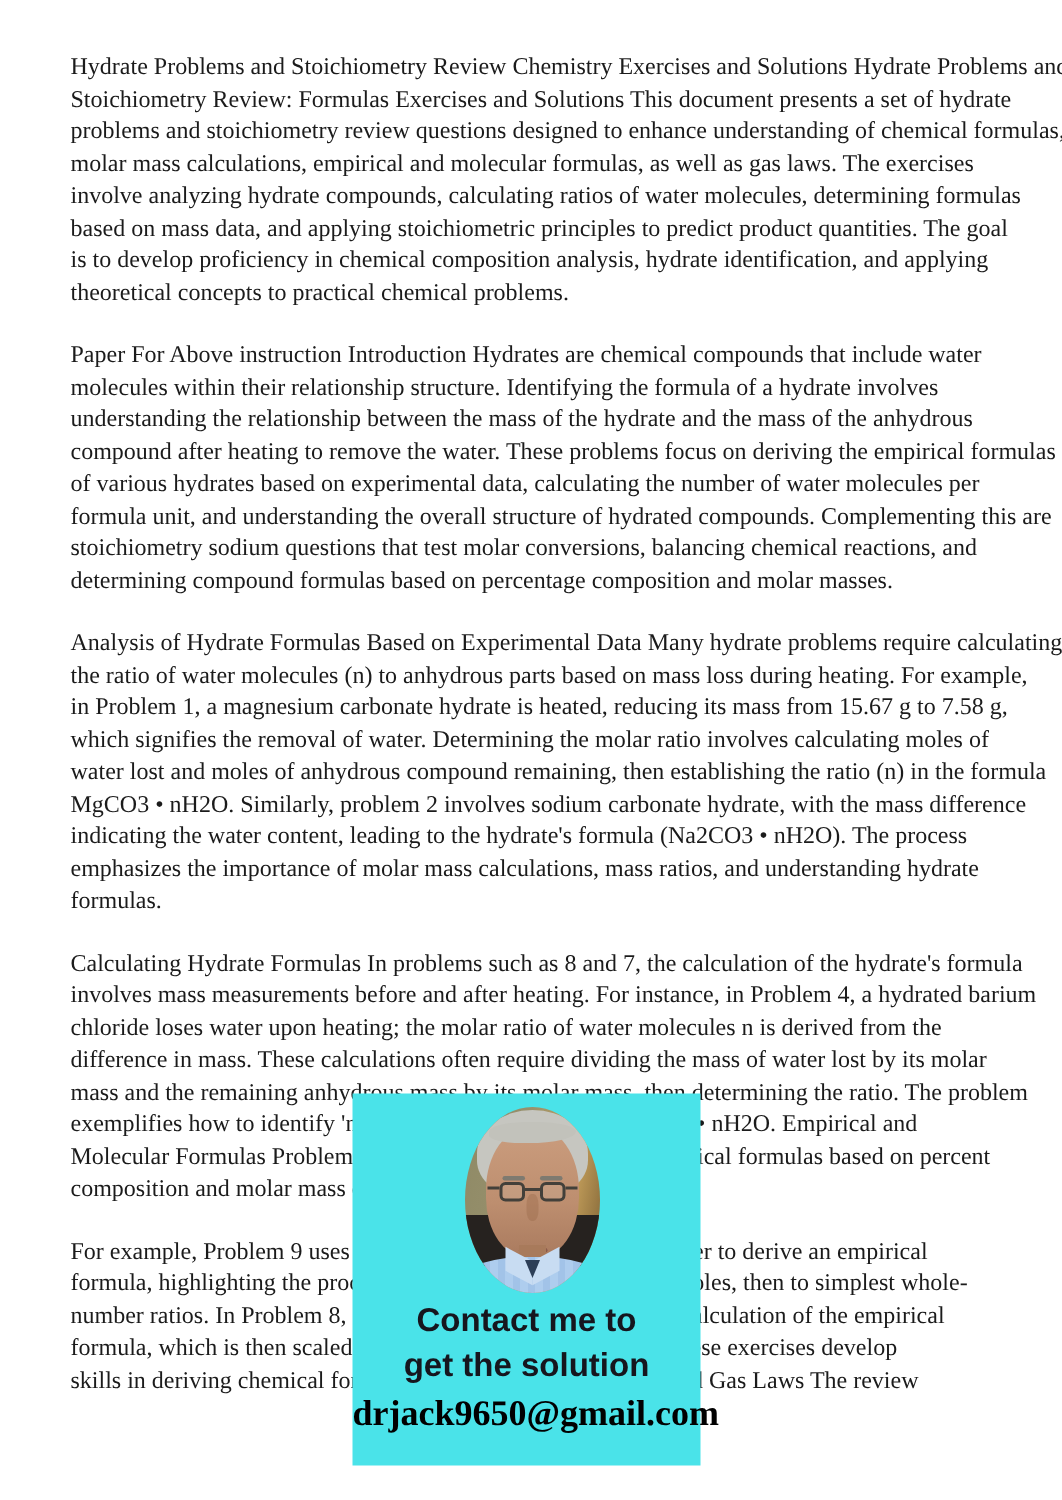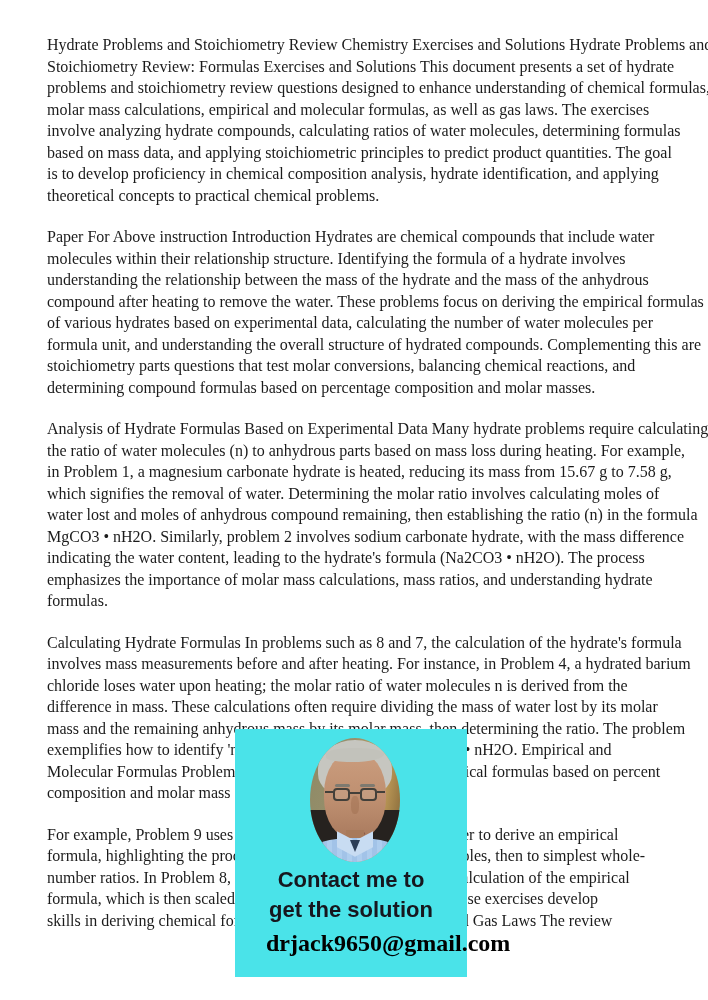--- a/index.html
+++ b/index.html
@@ -127,21 +127,21 @@
       <span class="line">is to develop proficiency in chemical composition analysis, hydrate identification, and applying</span>
       <span class="line">theoretical concepts to practical chemical problems.</span>
     </p>
     <p class="para">
       <span class="line">Paper For Above instruction Introduction Hydrates are chemical compounds that include water</span>
       <span class="line">molecules within their relationship structure. Identifying the formula of a hydrate involves</span>
       <span class="line">understanding the relationship between the mass of the hydrate and the mass of the anhydrous</span>
       <span class="line">compound after heating to remove the water. These problems focus on deriving the empirical formulas</span>
       <span class="line">of various hydrates based on experimental data, calculating the number of water molecules per</span>
       <span class="line">formula unit, and understanding the overall structure of hydrated compounds. Complementing this are</span>
-      <span class="line">stoichiometry parts questions that test molar conversions, balancing chemical reactions, and</span>
+      <span class="line">stoichiometry sodium questions that test molar conversions, balancing chemical reactions, and</span>
       <span class="line">determining compound formulas based on percentage composition and molar masses.</span>
     </p>
     <p class="para">
       <span class="line">Analysis of Hydrate Formulas Based on Experimental Data Many hydrate problems require calculating</span>
       <span class="line">the ratio of water molecules (n) to anhydrous parts based on mass loss during heating. For example,</span>
       <span class="line">in Problem 1, a magnesium carbonate hydrate is heated, reducing its mass from 15.67 g to 7.58 g,</span>
       <span class="line">which signifies the removal of water. Determining the molar ratio involves calculating moles of</span>
       <span class="line">water lost and moles of anhydrous compound remaining, then establishing the ratio (n) in the formula</span>
       <span class="line">MgCO3 • nH2O. Similarly, problem 2 involves sodium carbonate hydrate, with the mass difference</span>
       <span class="line">indicating the water content, leading to the hydrate's formula (Na2CO3 • nH2O). The process</span>
@@ -189,14 +189,14 @@
     <div class="ph-collar-l"></div>
     <div class="ph-collar-r"></div>
     <div class="ph-vneck"></div>
   </div>
 
   <div class="ov-heading" style="color: rgb(22, 22, 30);">
     <span>Contact me to</span>
     <span>get the solution</span>
   </div>
 
-  <div class="ov-email" style="color: rgb(1, 1, 1); margin-left: 31px;">drjack9650@gmail.com</div>
+  <div class="ov-email" style="color: rgb(1, 1, 1);">drjack9650@gmail.com</div>
 </div>
 
 </body></html>

